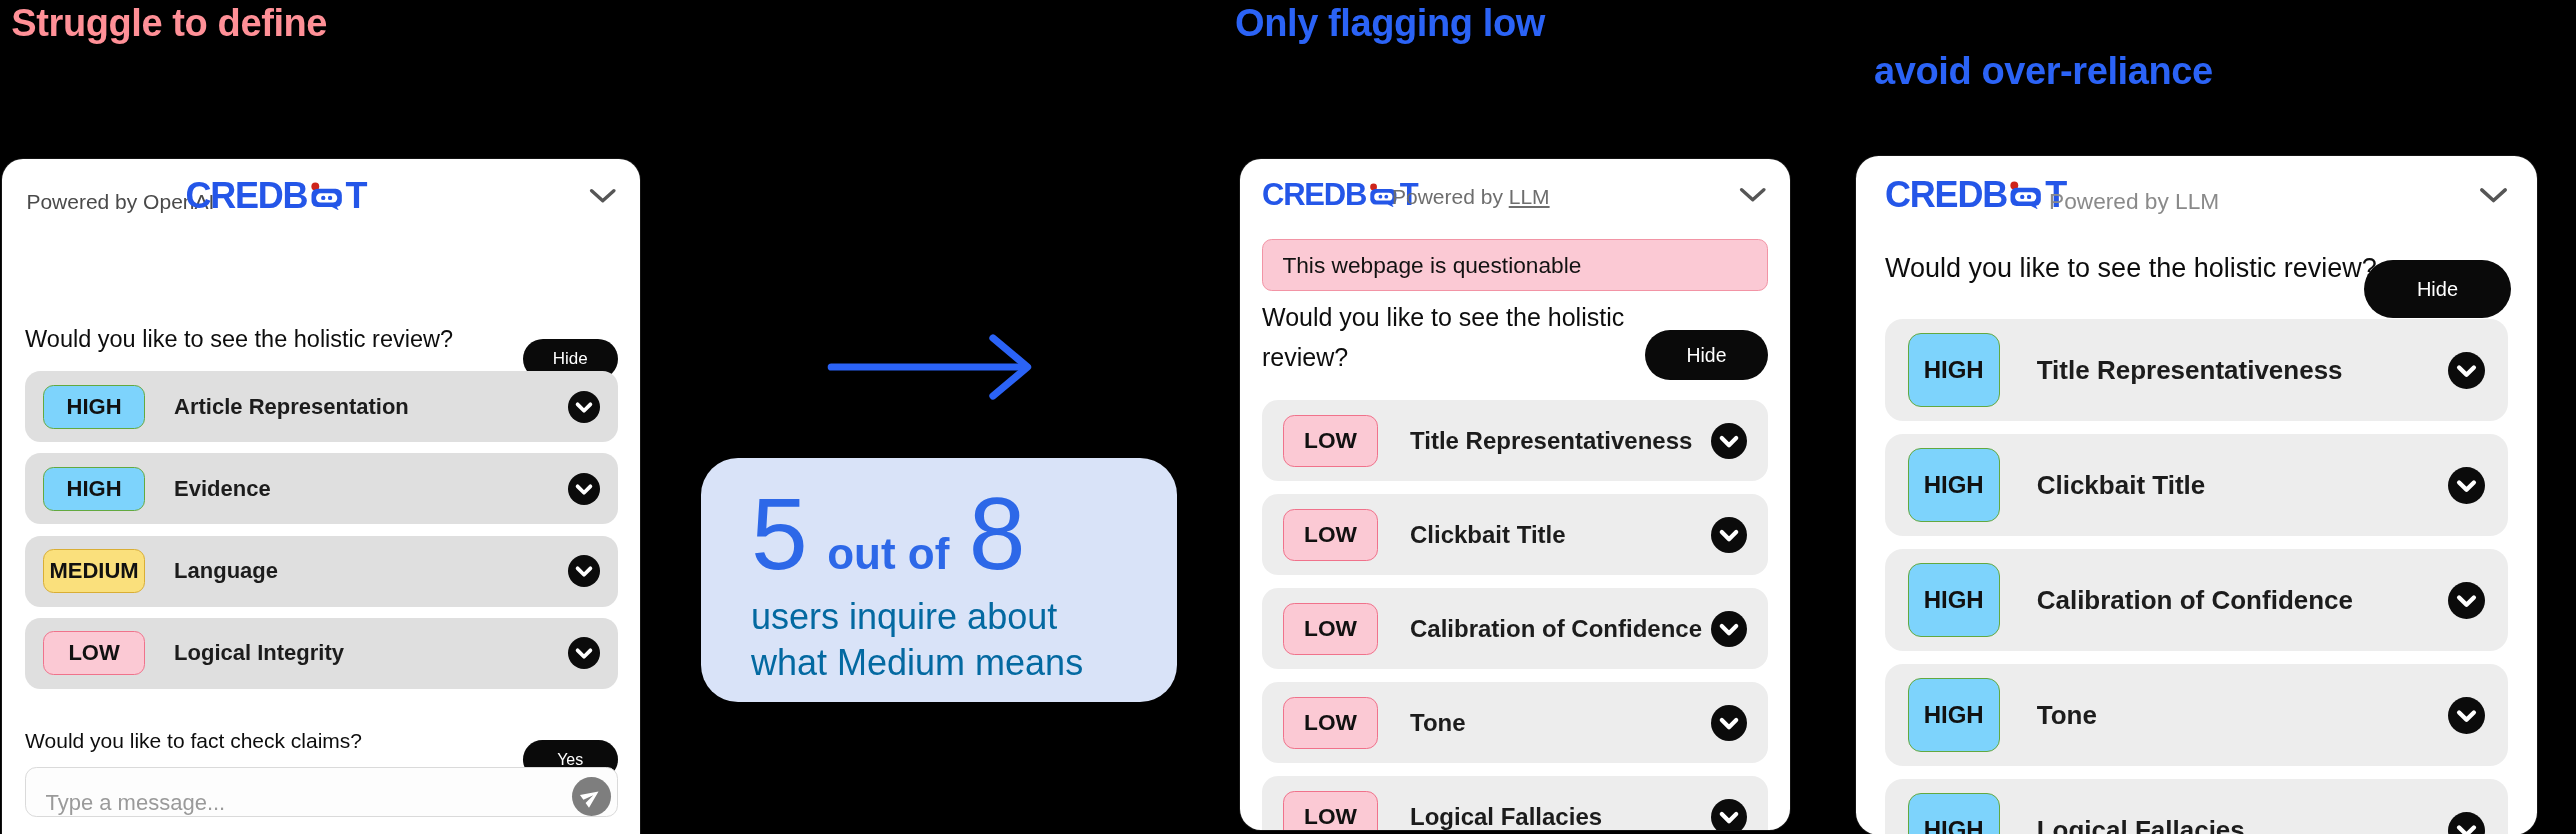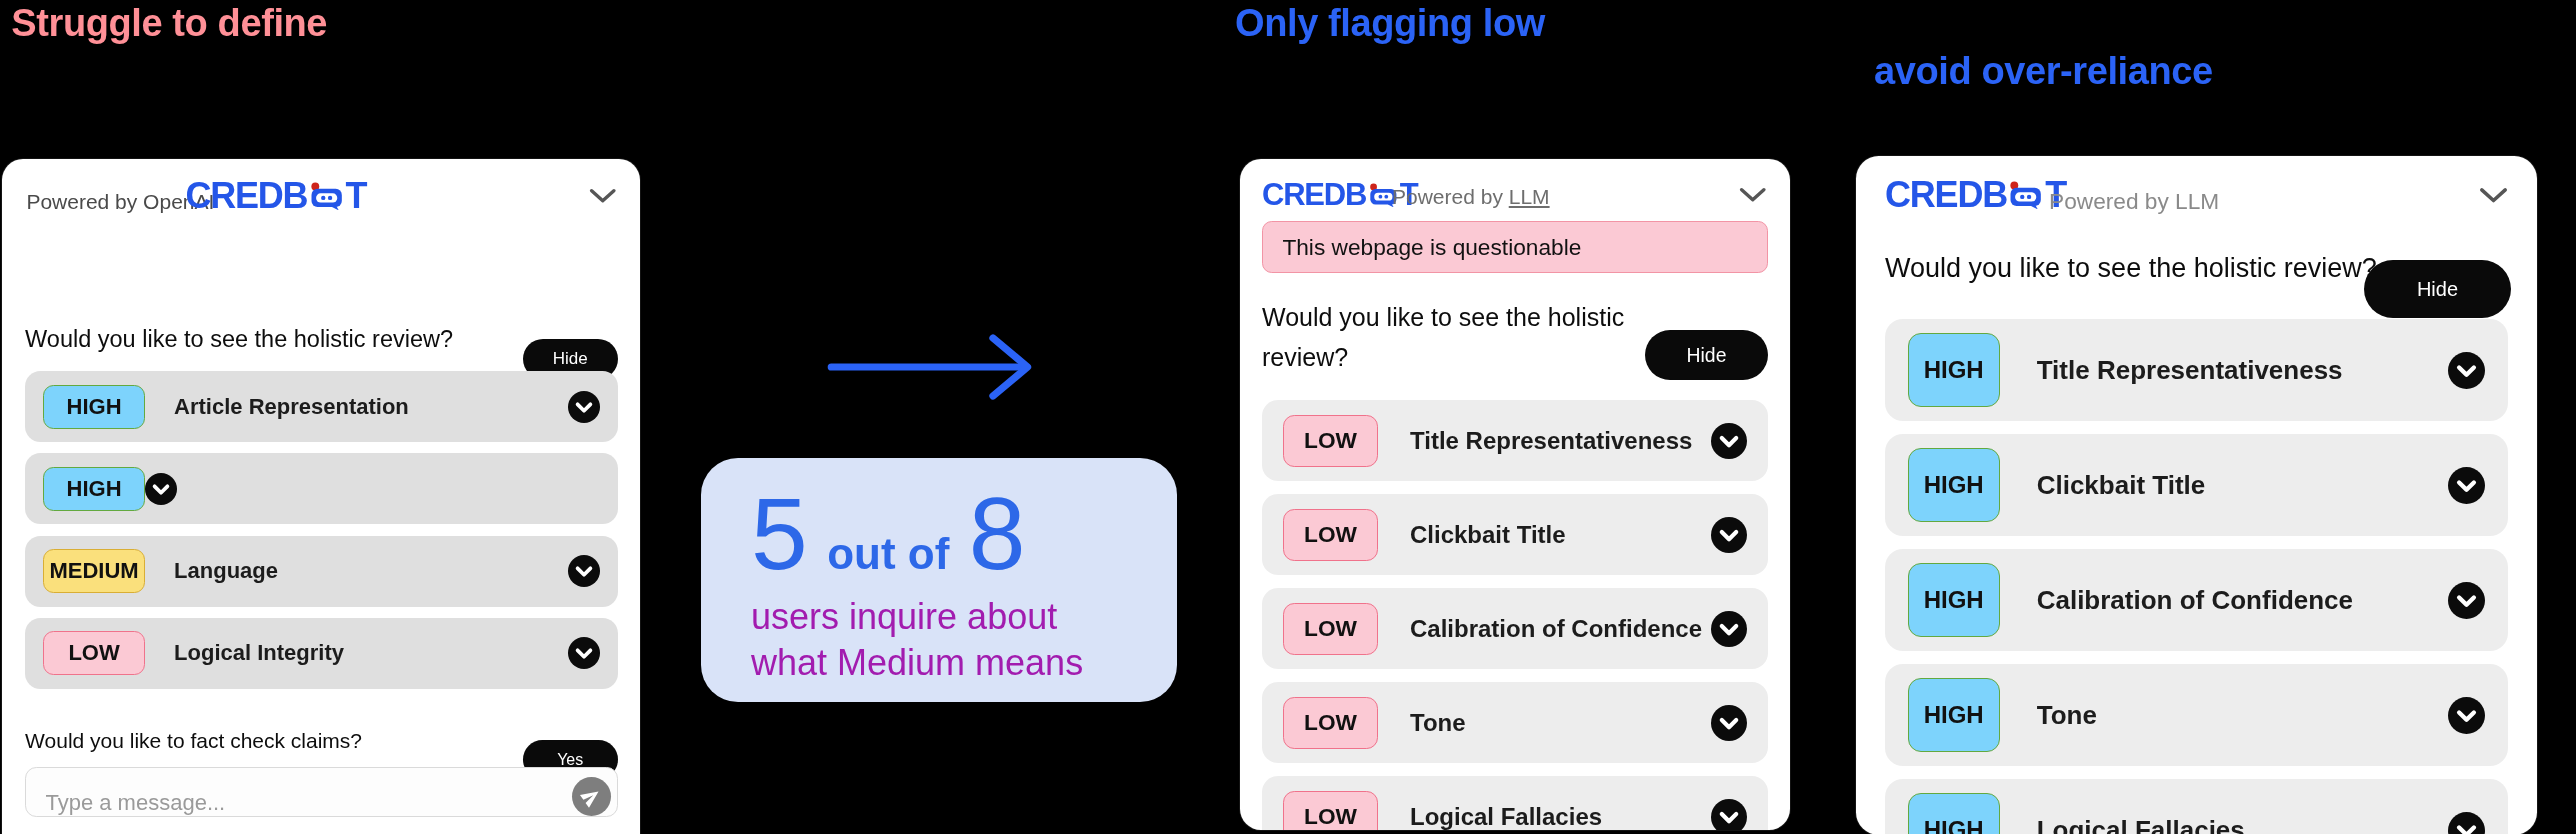--- a/index.html
+++ b/index.html
@@ -21,21 +21,21 @@
   .flow-arrow { position: absolute; left: 824px; top: 330px; }
 
   
   .stat-box {
     position: absolute; left: 701px; top: 458px; width: 476px; height: 244px;
     background: #D9E3F8; border-radius: 37px; padding: 22.7px 32px 0 50px;
   }
   .stat-nums { display: flex; align-items: baseline; color: #2D68E8; }
   .stat-big { font-size: 102px; font-weight: 500; line-height: 1.05; }
   .stat-mid { font-size: 44px; font-weight: 700; margin: 0 19.4px; }
-  .stat-caption { margin-top: 6.5px; font-size: 36px; color: #a21caf; line-height: 1.27; }
+  .stat-caption { margin-top: 6.5px; font-size: 36px; color: #0369a1; line-height: 1.27; }
 
   
   .card { position: absolute; background: #fff; overflow: hidden;
           box-shadow: 0 0 0 0.8px rgba(255,255,255,0.10); }
   .logo { position: absolute; display: inline-flex; align-items: center; gap: 2.4px;
           font-weight: 800; color: #2456E8; letter-spacing: -1.2px; white-space: nowrap; }
   .logo .bot { height: 0.80em; width: auto; display: block; }
   .pb { position: absolute; white-space: nowrap; }
   .llm-link { text-decoration: underline; }
   .hdr-chev { position: absolute; display: block; }
@@ -83,21 +83,21 @@
   .inputbox input::placeholder { color: #9A9A9A; }
   .send-btn { width: 39px; height: 39px; border-radius: 50%; background: #7E7E7E;
               margin-right: 5.7px; flex: none; display: flex; align-items: center;
               justify-content: center; border: none; cursor: pointer; }
 
   
   #card-mid { left: 1240px; top: 159px; width: 550px; height: 671px; border-radius: 21px; }
   #card-mid .logo { left: 22px; top: 18px; font-size: 31px; }
   #card-mid .pb   { left: 152px; top: 26px; font-size: 21px; color: #6E6E6E; }
   #card-mid .hdr-chev { right: 24px; top: 27.5px; }
-  #card-mid .banner { left: 22px; top: 62px; width: 506px; height: 52px; border-radius: 9.7px;
+  #card-mid .banner { left: 22px; top: 80px; width: 506px; height: 52px; border-radius: 9.7px;
                       background: #FBC9D4; border: 1.6px solid #F294A5;
                       padding-left: 19.4px; font-size: 22.7px; }
   #card-mid .q-wrap { position: absolute; left: 22px; top: 138px; font-size: 25px;
                       font-weight: 500; color: #0D0D0D; line-height: 40px; }
   #card-mid .hide { right: 22px; top: 150px; width: 123px; height: 50px;
                     border-radius: 25px; font-size: 19.4px; }
   #card-mid .items { left: 22px; top: 241px; width: 506px; gap: 13px; }
   #card-mid .row { height: 81px; border-radius: 16px; padding: 0 21px; background: #EDEDED; }
   #card-mid .badge { min-width: 95px; height: 52px; border-radius: 11.3px; font-size: 22.7px; }
   #card-mid .label { margin-left: 32px; font-size: 24px; }
@@ -167,20 +167,21 @@
       <span class="label">Article Representation</span>
       <span class="chev-circle">
           <svg viewBox="0 0 24 24">
             <circle cx="12" cy="12" r="12" fill="#0B0B0B"></circle>
             <path d="M7.2 10 L12 14.8 L16.8 10" stroke="#fff" stroke-width="2.8" fill="none" stroke-linecap="round" stroke-linejoin="round"></path>
           </svg>
         </span>
     </div>
     <div class="row">
       <span class="badge green">HIGH</span>
+      <span class="label">Evidence</span>
       <span class="chev-circle">
           <svg viewBox="0 0 24 24">
             <circle cx="12" cy="12" r="12" fill="#0B0B0B"></circle>
             <path d="M7.2 10 L12 14.8 L16.8 10" stroke="#fff" stroke-width="2.8" fill="none" stroke-linecap="round" stroke-linejoin="round"></path>
           </svg>
         </span>
     </div>
     <div class="row">
       <span class="badge yellow">MEDIUM</span>
       <span class="label">Language</span>

